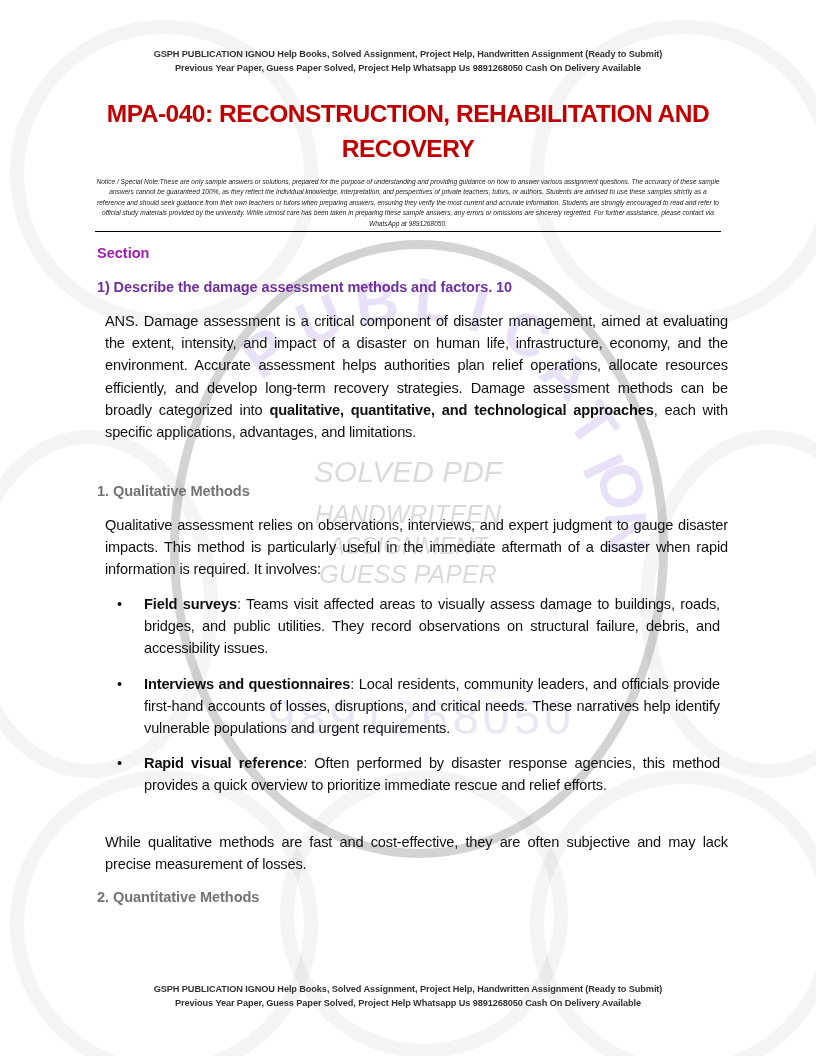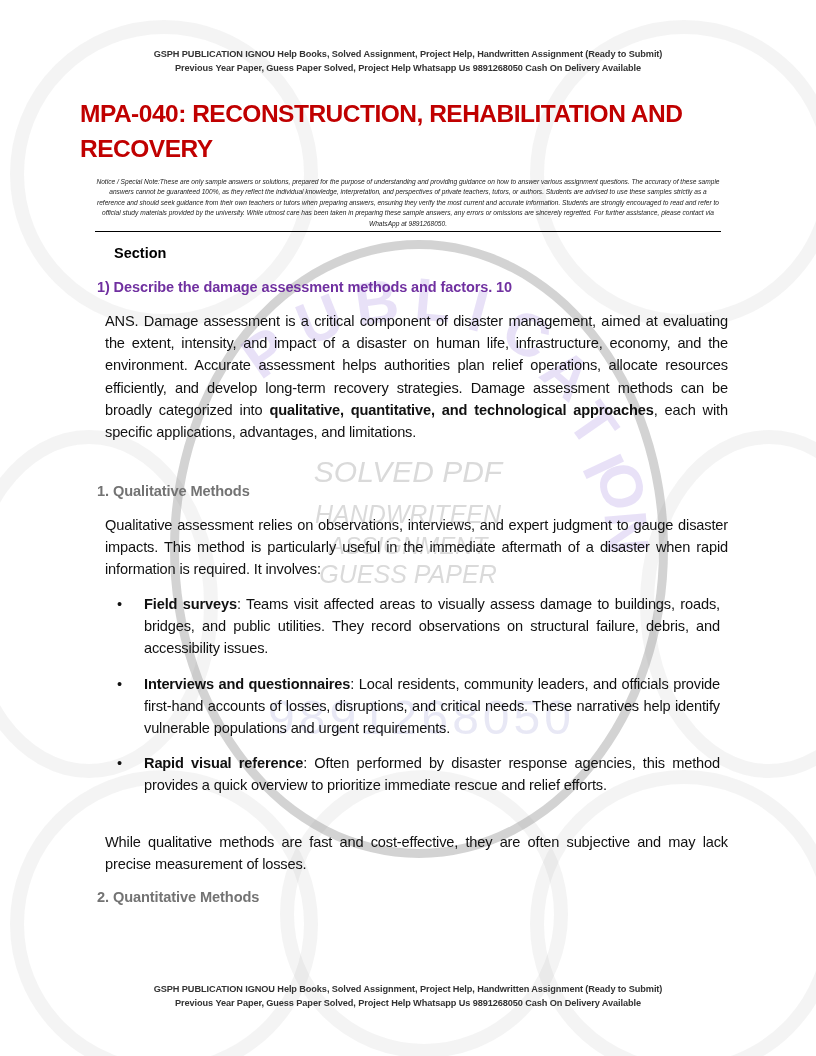--- a/index.html
+++ b/index.html
@@ -6,24 +6,24 @@
     body { width: 816px; height: 1056px; position: relative; overflow: hidden; font-family: "Liberation Sans", sans-serif; color: #111; }
     .watermark { position: absolute; pointer-events: none; z-index: 0; }
     .wm-ring { position: absolute; border-radius: 50%; border: 14px solid rgba(150,150,150,0.10); }
     .wm-big { position: absolute; border-radius: 50%; border: 9px solid rgba(140,140,140,0.38); }
     .wm-text { position: absolute; font-family: "Liberation Sans", sans-serif; font-weight: bold; font-style: italic; color: rgba(150,150,150,0.35); text-align: center; white-space: nowrap; }
     .wm-letter { position: absolute; font-family: "Liberation Sans", sans-serif; font-weight: bold; color: rgba(150,120,220,0.22); font-size: 60px; }
     .content { position: absolute; left: 0; top: 0; width: 816px; height: 944px; z-index: 1; }
     .banner { position: absolute; left: 0; width: 816px; text-align: center; font-size: 9.2px; font-weight: bold; color: #333; line-height: 14px; font-family: "Liberation Sans", sans-serif; letter-spacing: -0.1px; }
     .banner.top { top: 47px; }
     .banner.bottom { top: 982px; }
-    .title { position: absolute; left: 80px; width: 656px; top: 96px; color: #C00000; font-weight: bold; font-size: 24.5px; line-height: 35px; letter-spacing: -0.5px; }
+    .title { position: absolute; left: 80px; width: 656px; top: 96px; text-align: center; color: #C00000; font-weight: bold; font-size: 24.5px; line-height: 35px; letter-spacing: -0.5px; }
     .notice { position: absolute; left: 95px; width: 626px; top: 177px; text-align: center; font-style: italic; font-size: 6.6px; line-height: 10.4px; color: #222; }
     .rule { position: absolute; left: 95px; width: 626px; top: 231px; height: 0; border-top: 1.3px solid #000; }
-    .section-label { position: absolute; left: 97px; top: 245px; color: #000000; font-weight: bold; font-size: 14.5px; margin-left: 17px; }
+    .section-label { position: absolute; left: 97px; top: 245px; color: #a21caf; font-weight: bold; font-size: 14.5px; }
     .question { position: absolute; left: 97px; top: 279px; color: #7030A0; font-weight: bold; font-size: 14.5px; letter-spacing: -0.1px; }
     .para { position: absolute; left: 97px; width: 623px; font-size: 14.6px; line-height: 22.2px; text-align: justify; color: #111; letter-spacing: -0.15px; margin-left: 8px; }
     .para b { font-weight: bold; }
     .heading { position: absolute; left: 97px; font-weight: bold; font-size: 14.6px; color: #737373; letter-spacing: -0.1px; }
     .bullet { position: absolute; left: 117px; width: 603px; font-size: 14.6px; line-height: 22.2px; color: #111; letter-spacing: -0.15px; }
     .bullet .dot { position: absolute; left: 0; top: 0; width: 20px; }
     .bullet .btxt { margin-left: 27px; display: block; text-align: justify; }
   </style>
 </head>
 <body>

